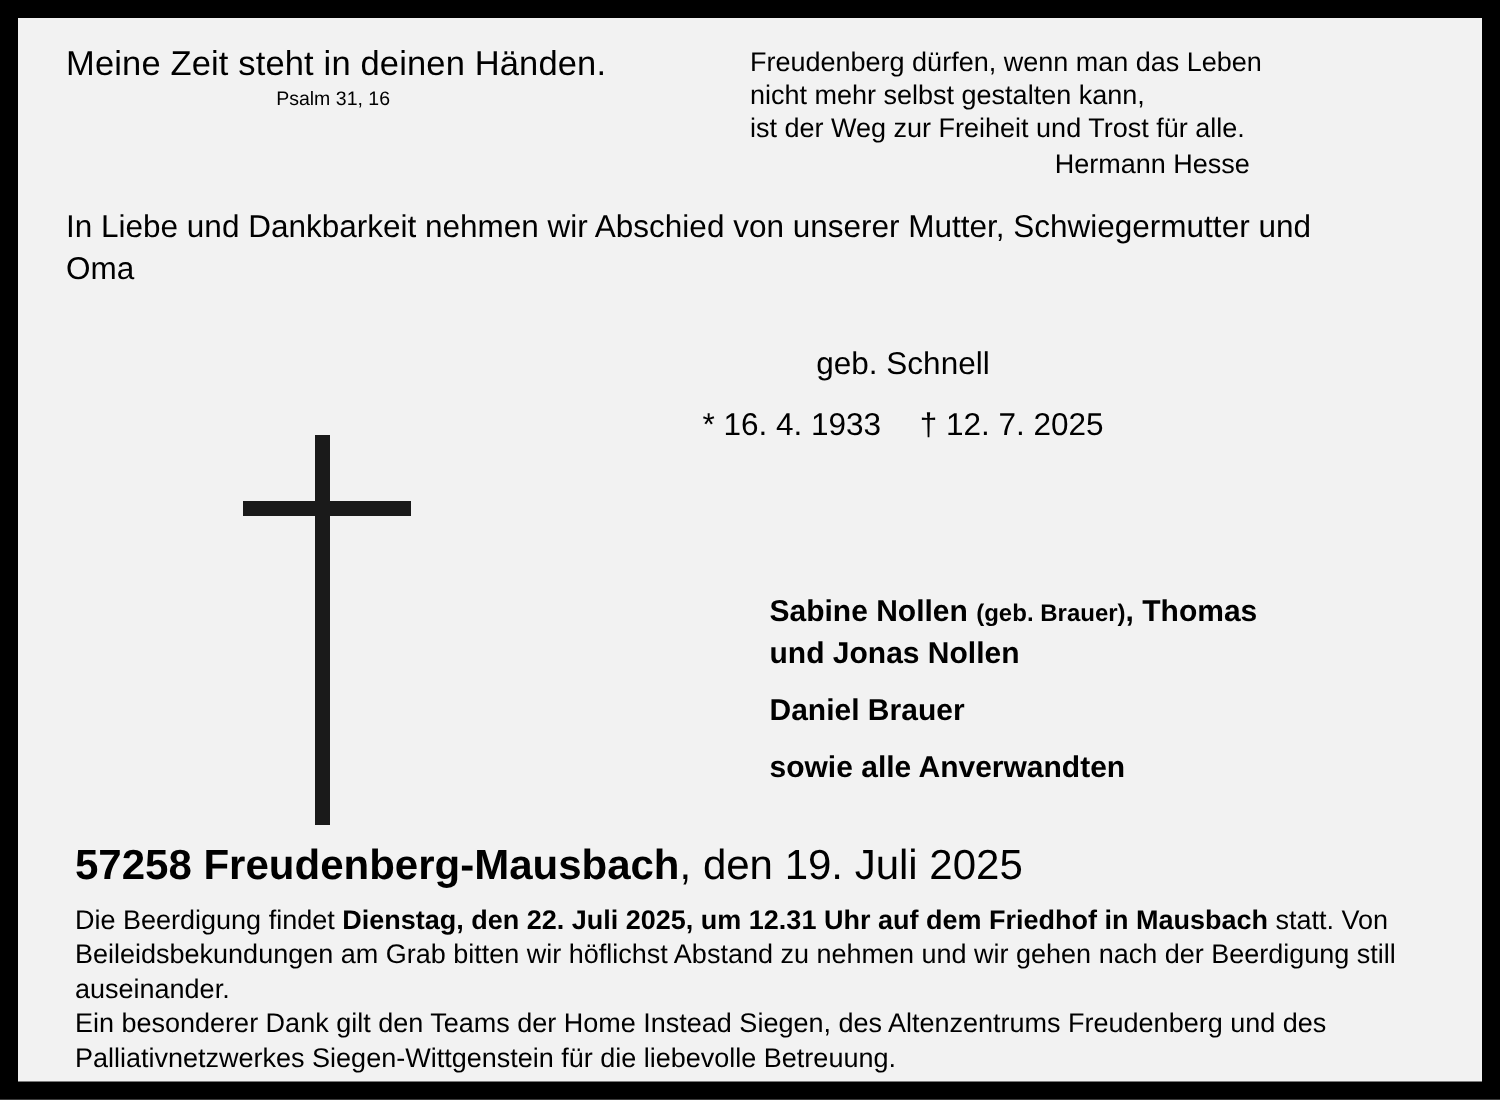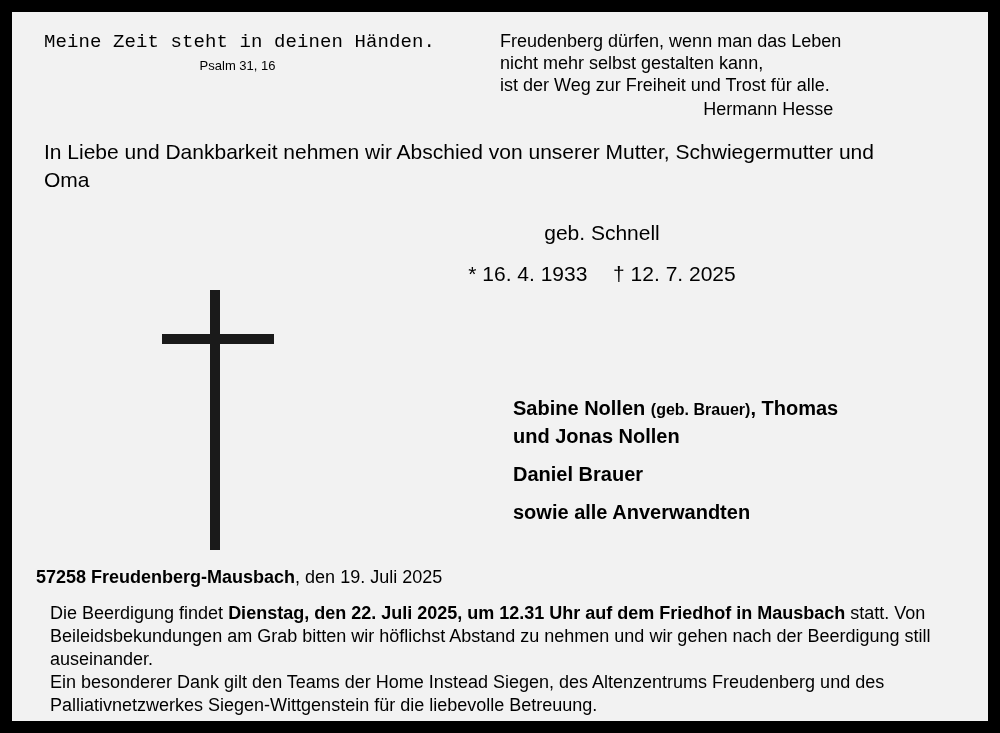--- a/index.html
+++ b/index.html
@@ -29,24 +29,23 @@
     position: relative;
     height: 96px;
   }
   .quote-left {
     position: absolute;
     left: 32px;
     top: 18px;
     text-align: left;
   }
   .quote-left .line1 {
-    font-size: 19px;
+    font-size: 23px;
     line-height: 24px;
     letter-spacing: 0.1px;
-    font-family: Liberation Mono, monospace;
   }
   .quote-left .source {
     font-size: 13px;
     line-height: 24px;
     text-align: center;
     padding-right: 4px;
   }
   .quote-right {
     position: absolute;
     left: 488px;
@@ -108,21 +107,21 @@
     text-align: center;
   }
   .name {
     font-size: 47px;
     line-height: 56px;
     letter-spacing: 0.5px;
   }
   .maiden {
     font-size: 21px;
     line-height: 30px;
-    margin-top: 8px;
+    margin-top: 18px;
   }
   .dates {
     font-size: 21px;
     line-height: 32px;
     margin-top: 10px;
   }
   .dates .sep {
     display: inline-block;
     width: 14px;
   }
@@ -143,23 +142,23 @@
     font-size: 16px;
     font-weight: bold;
   }
   .survivors .gap {
     height: 12px;
   }
 
   
   .place {
     position: absolute;
-    left: 24px;
+    left: 38px;
     top: 550px;
-    font-size: 18px;
+    font-size: 28px;
     line-height: 30px;
   }
   .place b { font-weight: bold; }
 
   
   .footer {
     position: absolute;
     left: 38px;
     top: 590px;
     width: 930px;

